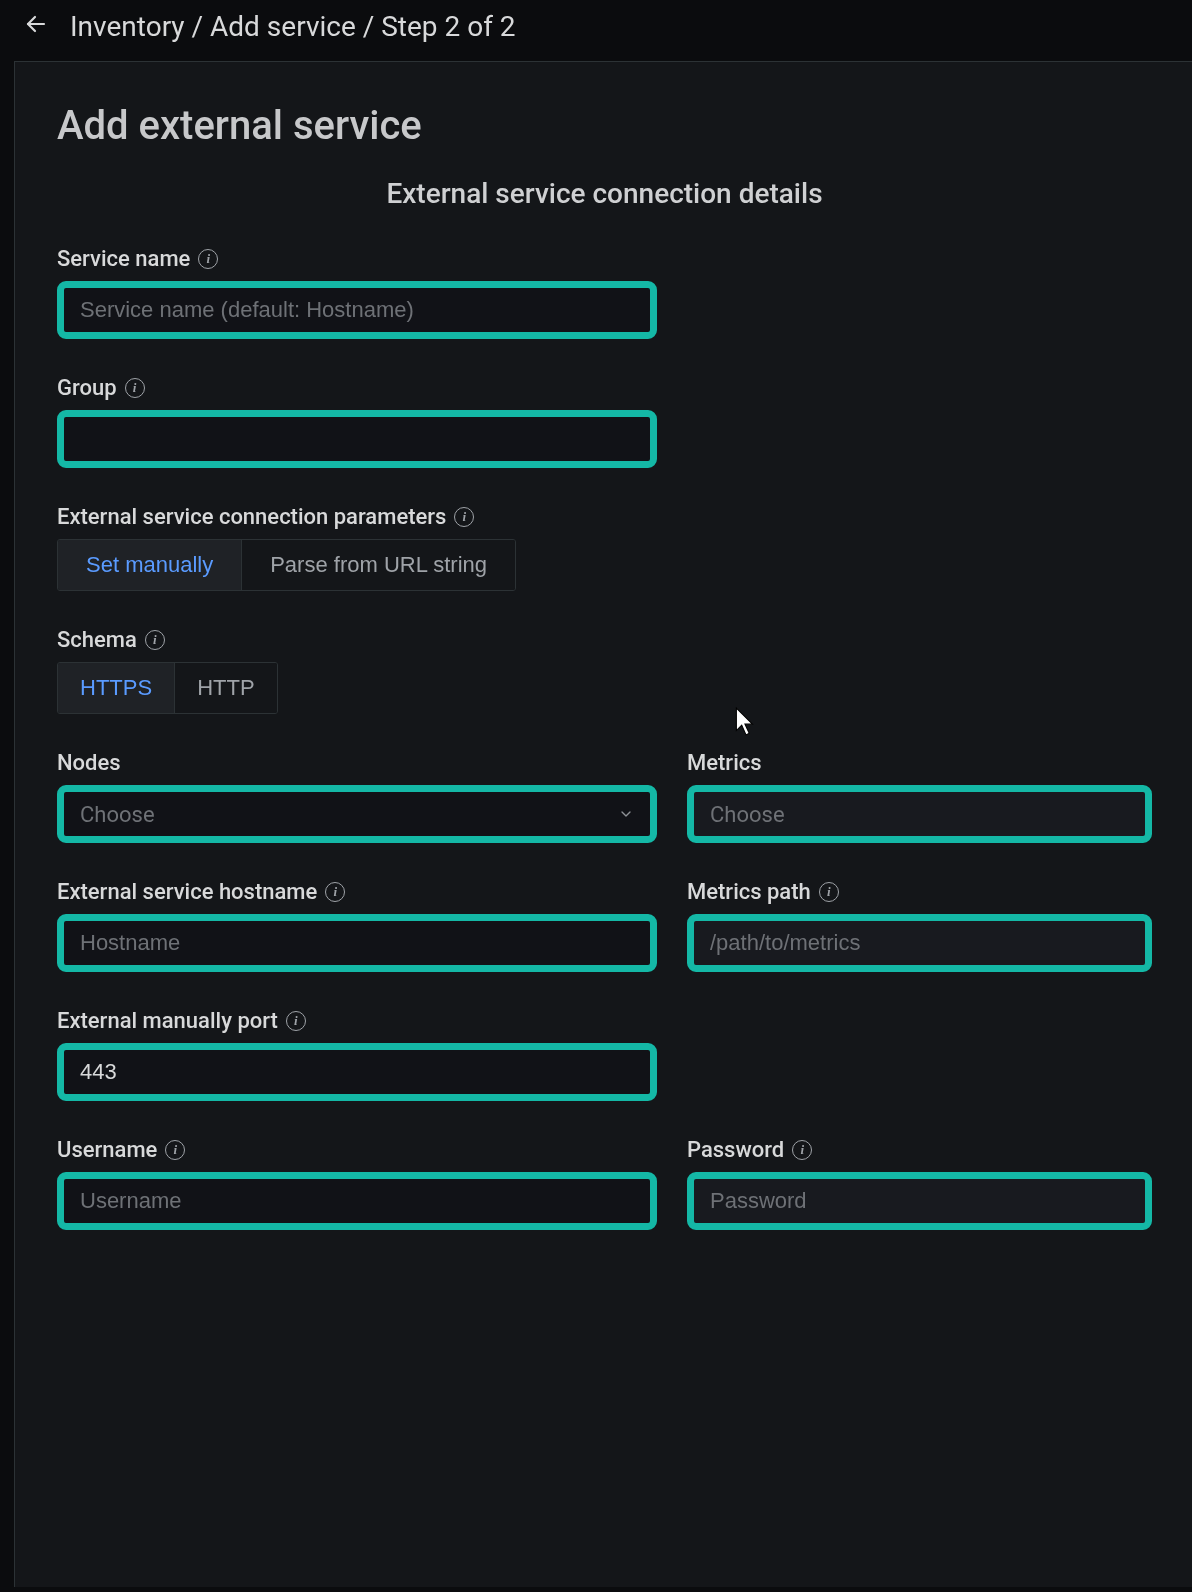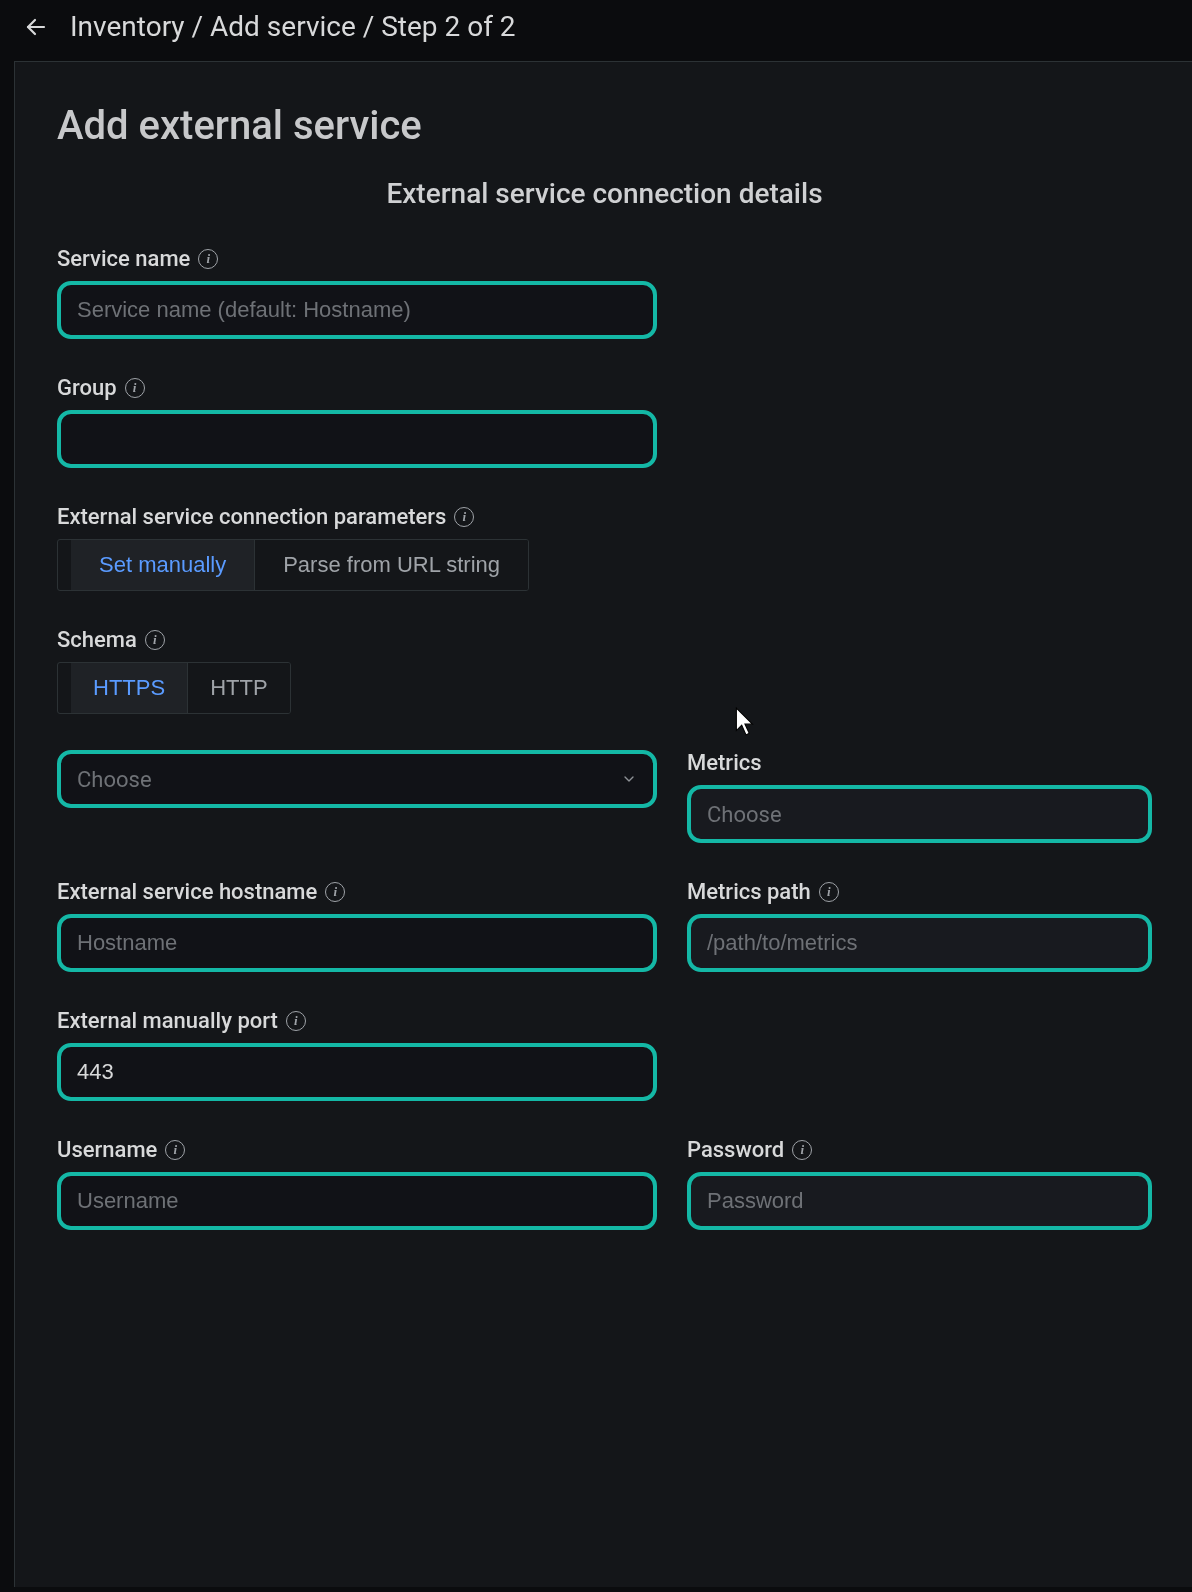--- a/index.html
+++ b/index.html
@@ -6,21 +6,21 @@
   html, body {
     width: 1192px;
     height: 1592px;
     background: #0b0c0e;
     font-family: -apple-system, BlinkMacSystemFont, "Segoe UI", Roboto, "Helvetica Neue", Arial, sans-serif;
     color: #d8d9da;
     overflow: hidden;
   }
   .header-bar {
     display: flex;
-    align-items: center;
+    align-items: flex-start;
     padding: 10px 18px 18px 22px;
     gap: 20px;
   }
   .back-arrow {
     width: 28px; height: 28px;
     display: flex; align-items: center; justify-content: center;
     cursor: pointer;
     color: #d8d9da;
   }
   .back-arrow svg { width: 24px; height: 24px; stroke: currentColor; }
@@ -73,40 +73,39 @@
     font-weight: 700;
     color: #9fa3a8;
     font-family: Georgia, serif;
     font-style: italic;
     line-height: 1;
   }
   .text-input, .select-input {
     width: 600px;
     height: 58px;
     background: #111217;
-    border: 4px solid #14b8a6;
-    border-radius: 14px;
+    border: 7px solid #14b8a6;
+    border-radius: 9px;
     padding: 0 16px;
     font-size: 22px;
     color: #d8d9da;
     outline: none;
   }
   .text-input::placeholder { color: #6e7176; }
   .select-input {
     display: flex; align-items: center; justify-content: space-between;
     cursor: pointer;
   }
   .select-placeholder { color: #6e7176; font-size: 22px; }
   .chevron-down svg { width: 16px; height: 16px; stroke: #8e9297; }
   .btn-group {
     display: inline-flex;
     border: 1px solid #2c3235;
     border-radius: 3px;
     overflow: hidden;
-    padding-left: 13px;
   }
   .btn-group .btn {
     padding: 12px 28px;
     font-size: 22px;
     background: #141619;
     color: #9fa3a8;
     border: none;
     cursor: pointer;
     border-right: 1px solid #2c3235;
   }
@@ -183,20 +182,23 @@
       <span class="info-icon">i</span>
     </div>
     <div class="btn-group schema-group">
       <button class="btn active">HTTPS</button>
       <button class="btn">HTTP</button>
     </div>
   </div>
 
   <div class="two-col field">
     <div class="col-left">
+      <div class="field-label">
+        <span>Nodes</span>
+      </div>
       <div class="select-input">
         <span class="select-placeholder">Choose</span>
         <span class="chevron-down">
           <svg viewBox="0 0 24 24" fill="none" stroke-width="2" stroke-linecap="round" stroke-linejoin="round">
               <polyline points="6 9 12 15 18 9"></polyline>
             </svg>
         </span>
       </div>
     </div>
     <div class="col-right">

